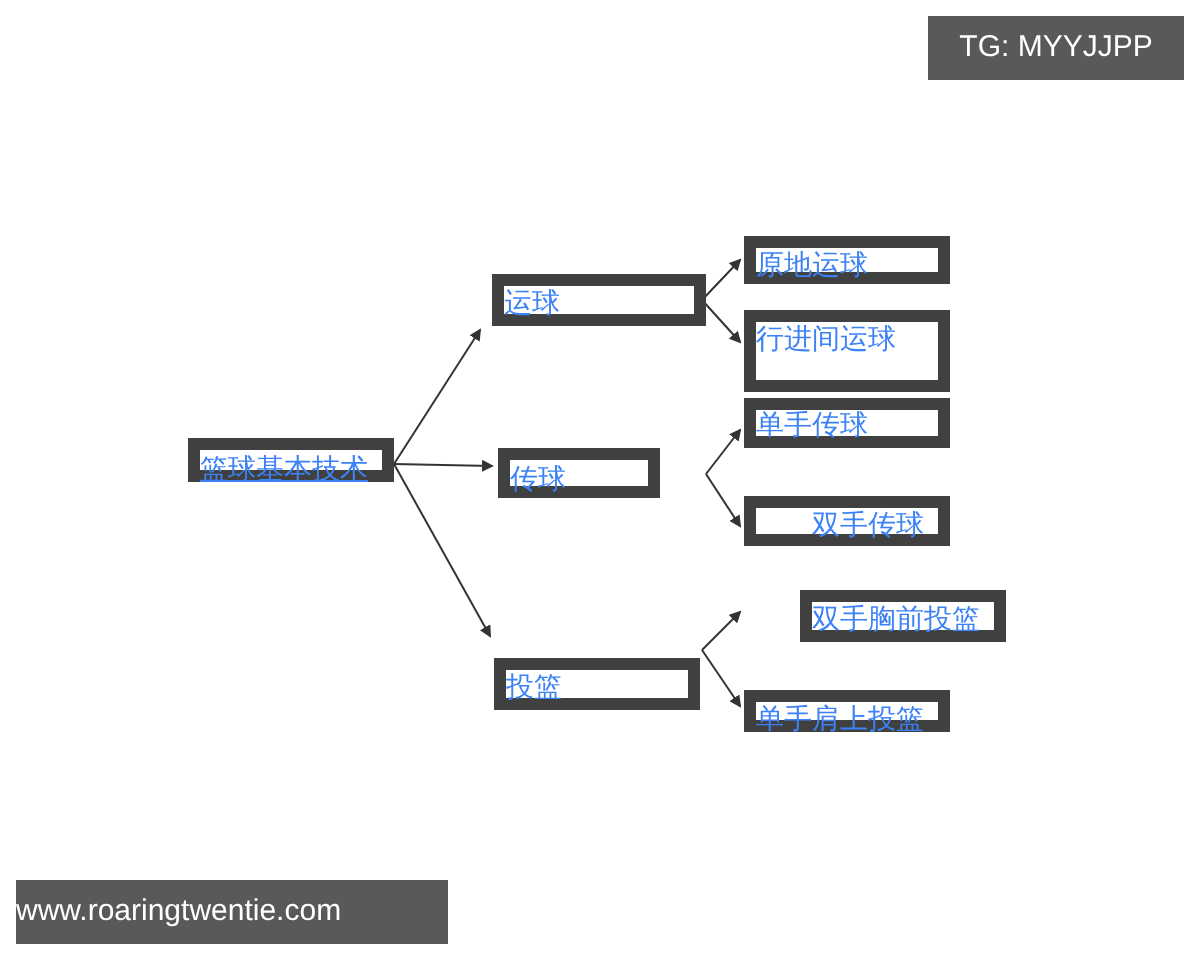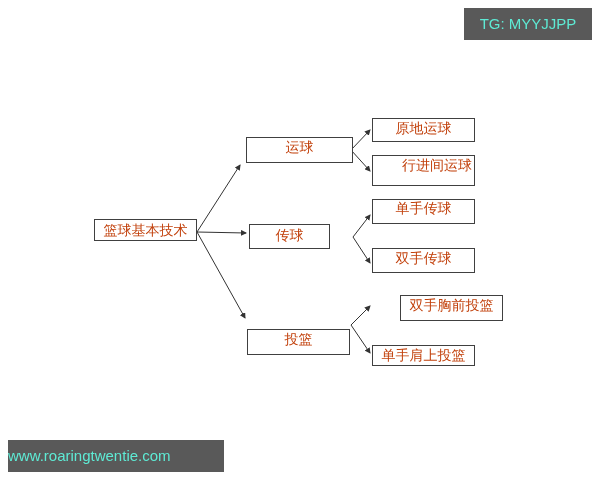--- a/index.html
+++ b/index.html
@@ -1,21 +1,21 @@
 <!DOCTYPE html>
 <html><head>
 <meta charset="utf-8">
 <style>
   html, body { margin:0; padding:0; }
   body { width:600px; height:480px; position:relative; background:#ffffff; overflow:hidden;
          font-family: "DejaVu Serif", "Liberation Serif", serif; }
-  .node { position:absolute; box-sizing:border-box; border:1px solid #404040; background:#fff;
-          color:#c2410c; font-size:14px; text-align:center; line-height:20px; }
+  .node { position:absolute; box-sizing:border-box; border:6px solid #404040; background:#fff;
+          color:#3b82f6; font-size:14px; text-align:left; line-height:20px; }
   svg.edges { position:absolute; left:0; top:0; }
-  .wm { position:absolute; background:#595959; color:#5eead4;
+  .wm { position:absolute; background:#595959; color:#ffffff;
         font-family:"Liberation Sans","DejaVu Sans",sans-serif; font-size:15px; }
 </style>
 </head>
 <body>
 
 <svg class="edges" width="600" height="480">
   <defs>
     <marker id="ah" markerWidth="6" markerHeight="6" refX="5" refY="3" orient="auto">
       <path d="M0,0 L6,3 L0,6 z" fill="#333"></path>
     </marker>
@@ -26,27 +26,27 @@
     <line x1="197" y1="232" x2="245" y2="318"></line>
     <line x1="351" y1="150" x2="370" y2="130"></line>
     <line x1="351" y1="150" x2="370" y2="171"></line>
     <line x1="353" y1="237" x2="370" y2="215"></line>
     <line x1="353" y1="237" x2="370" y2="263"></line>
     <line x1="351" y1="325" x2="370" y2="306"></line>
     <line x1="351" y1="325" x2="370" y2="353"></line>
   </g>
 </svg>
 
-<div class="node" style="left:94px;top:219px;width:103px;height:22px;line-height:20px;">篮球基本技术</div>
+<div class="node" style="left:94px;top:219px;width:103px;height:22px;line-height:20px;text-decoration:underline;">篮球基本技术</div>
 
 <div class="node" style="left:246px;top:137px;width:107px;height:26px;line-height:18px;">运球</div>
 <div class="node" style="left:249px;top:224px;width:81px;height:25px;line-height:20px;">传球</div>
 <div class="node" style="left:247px;top:329px;width:103px;height:26px;line-height:18px;">投篮</div>
 
 <div class="node" style="left:372px;top:118px;width:103px;height:24px;line-height:18px;">原地运球</div>
-<div class="node" style="left:372px;top:155px;width:103px;height:31px;line-height:18px;padding-left:27px;">行进间运球</div>
+<div class="node" style="left:372px;top:155px;width:103px;height:41px;line-height:18px;">行进间运球</div>
 <div class="node" style="left:372px;top:199px;width:103px;height:25px;line-height:16px;">单手传球</div>
-<div class="node" style="left:372px;top:248px;width:103px;height:25px;line-height:18px;">双手传球</div>
+<div class="node" style="left:372px;top:248px;width:103px;height:25px;line-height:18px;padding-left:28px;">双手传球</div>
 <div class="node" style="left:372px;top:295px;width:103px;height:26px;line-height:18px;margin-left:28px;">双手胸前投篮</div>
 <div class="node" style="left:372px;top:345px;width:103px;height:21px;line-height:18px;">单手肩上投篮</div>
 
 <div class="wm" style="left:464px;top:8px;width:128px;height:32px;line-height:32px;text-align:center;">TG: MYYJJPP</div>
 <div class="wm" style="left:8px;top:440px;width:216px;height:32px;line-height:32px;box-sizing:border-box;">www.roaringtwentie.com</div>
 
 </body></html>

